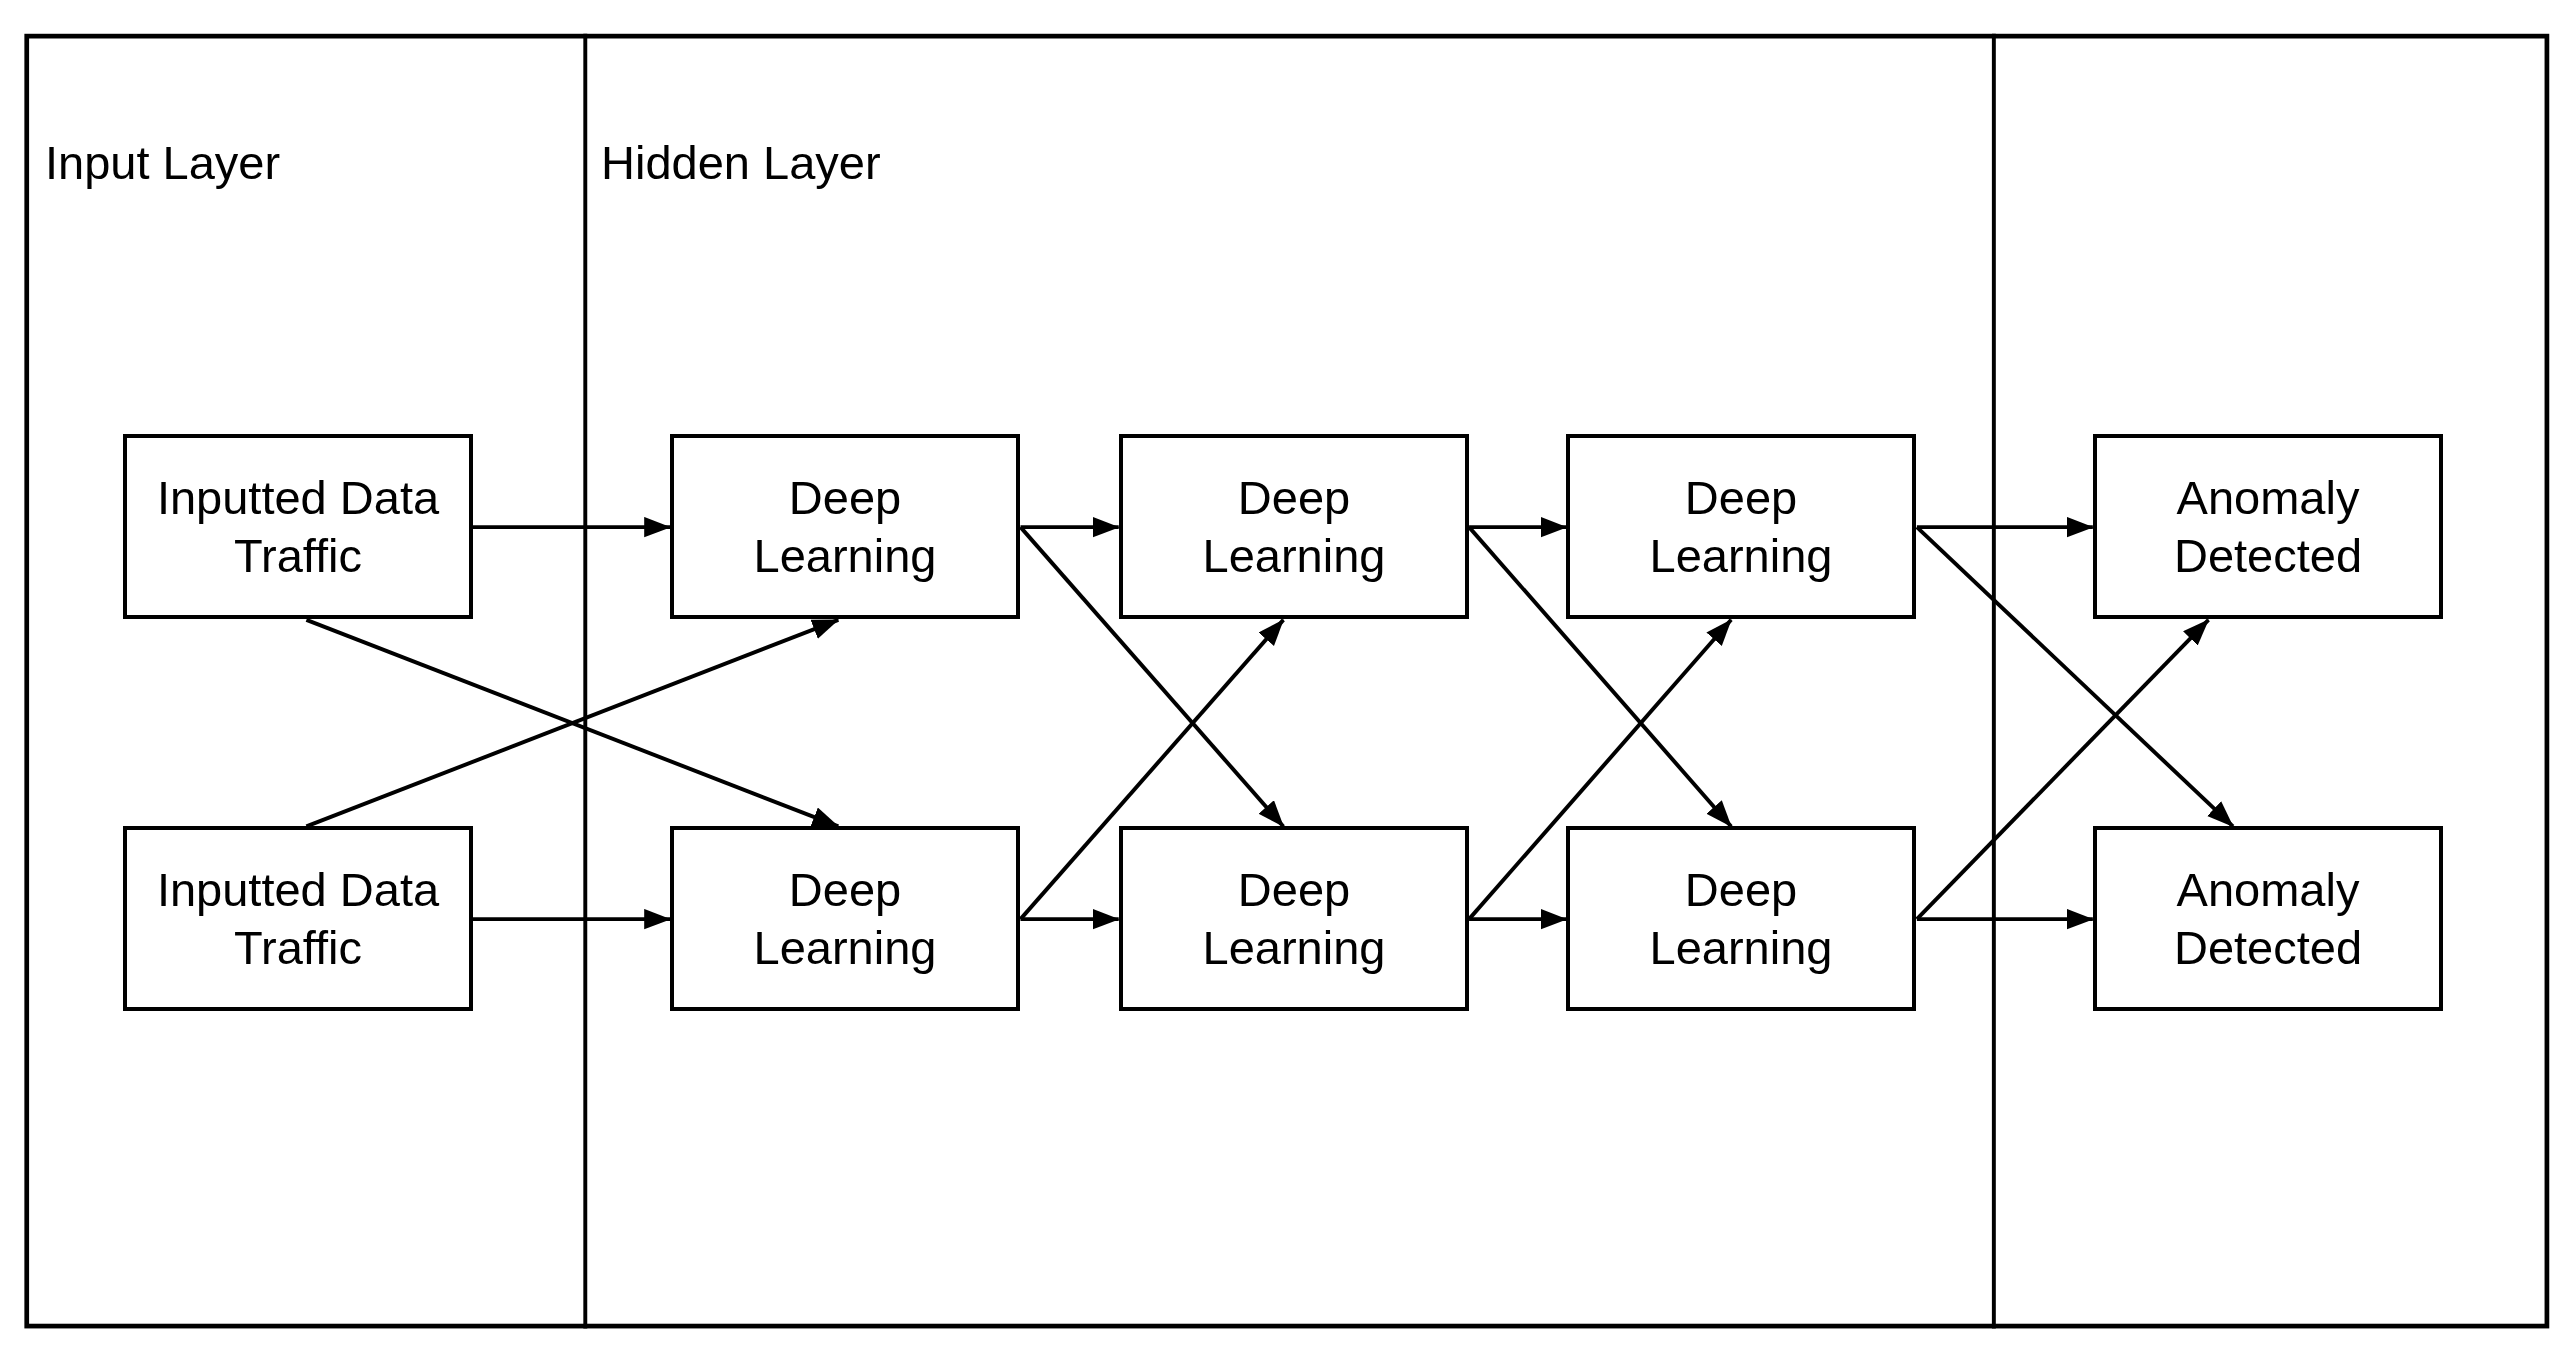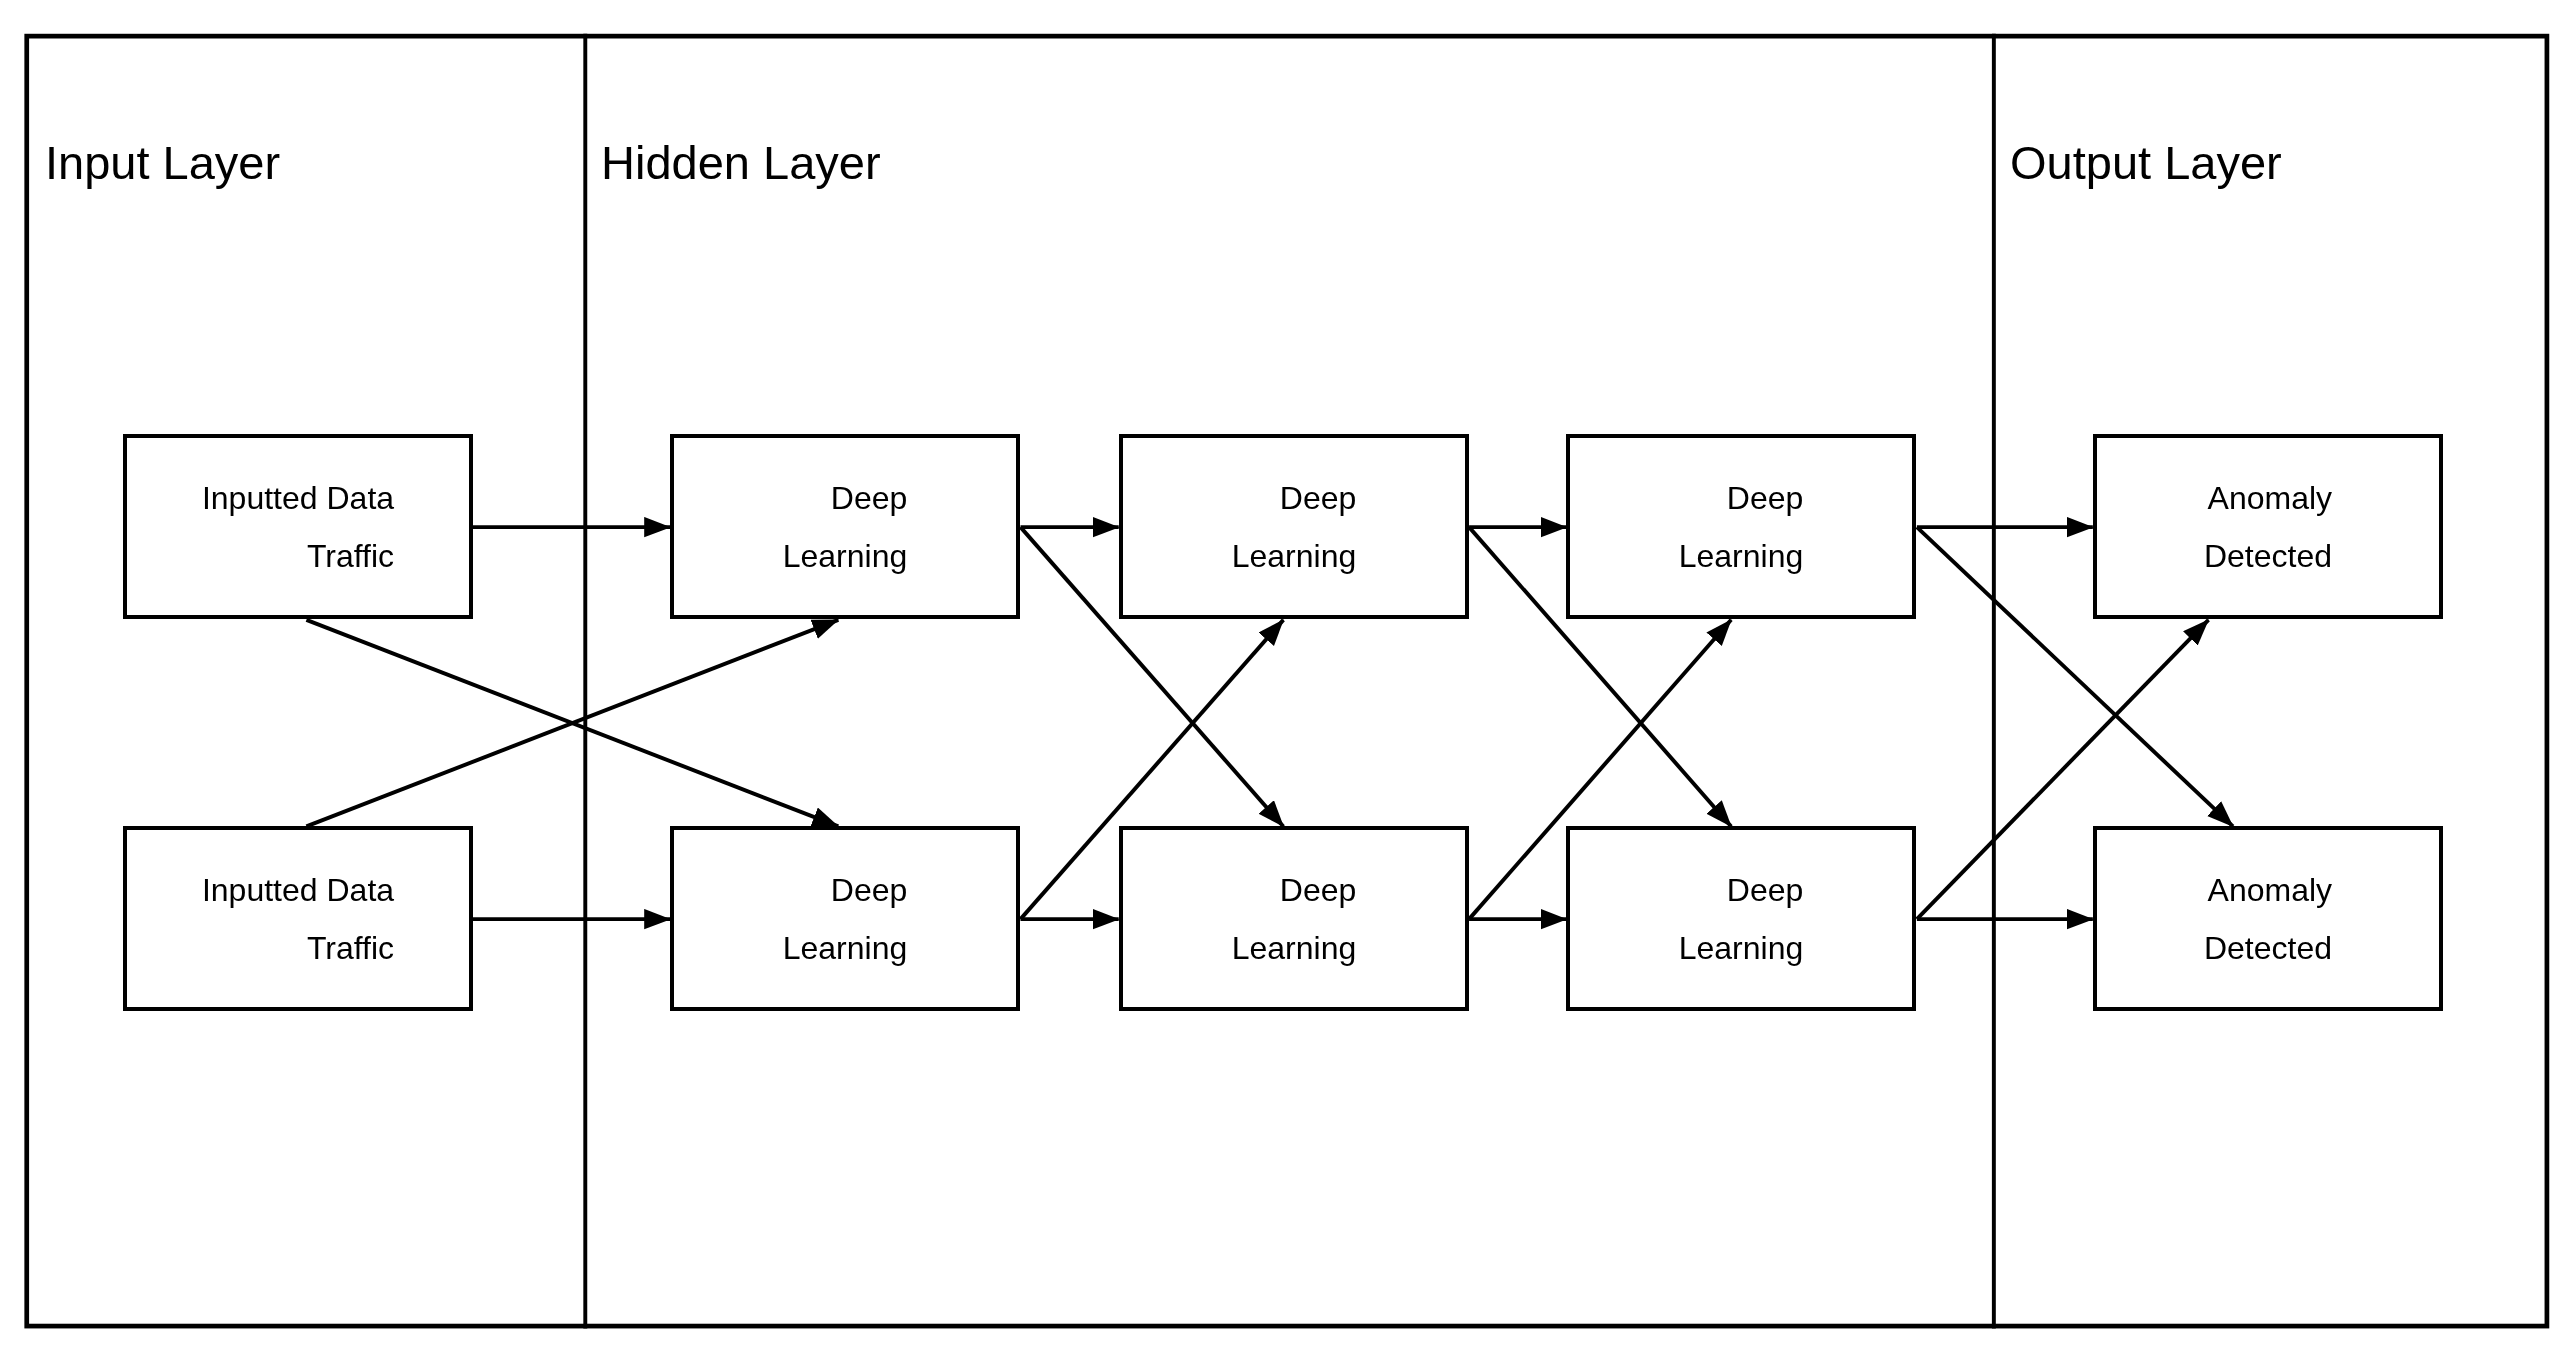--- a/index.html
+++ b/index.html
@@ -36,22 +36,22 @@
     width:350px;height:185px;
     box-sizing:border-box;
     border:4.7px solid var(--ink);
     background:var(--paper);
     display:flex;
     align-items:center;
     justify-content:center;
   }
   .node-label{
     white-space:pre-line;
-    text-align:right;
-    font-size:32px;
+    text-align:center;
+    font-size:47px;
     line-height:58px;
     color:var(--ink);
   }
 </style>
 </head>
 <body style="--ink: #000000; --paper: #ffffff;">
 
 <div class="diagram">
 
   <svg class="wires" width="2576" height="1363" viewBox="0 0 3279 1735">
@@ -78,21 +78,20 @@
         <line x1="1870" y1="1170" x2="2203.62" y2="789" stroke="#000000" stroke-width="5" marker-end="url(#arrow)"></line>
         <line x1="2440" y1="671" x2="2664" y2="671" stroke="#000000" stroke-width="5" marker-end="url(#arrow)"></line>
         <line x1="2440" y1="1170" x2="2664" y2="1170" stroke="#000000" stroke-width="5" marker-end="url(#arrow)"></line>
         <line x1="2440" y1="671" x2="2842.4" y2="1052" stroke="#000000" stroke-width="5" marker-end="url(#arrow)"></line>
         <line x1="2440" y1="1170" x2="2811.18" y2="789" stroke="#000000" stroke-width="5" marker-end="url(#arrow)"></line>
       </g>
   </svg>
 
   <div class="section-title" style="left:29px;  width:556px;">Input Layer</div>
   <div class="section-title" style="left:585px; width:1133px;">Hidden Layer</div>
-  <div class="section-title" style="left:1994px;width:553px;">Output Layer</div>
 
   <div id="nodes-layer">
       <div class="node" style="left: 123px; top: 434px;">
         <span class="node-label">Inputted Data
 Traffic</span>
       </div>
       <div class="node" style="left: 123px; top: 826px;">
         <span class="node-label">Inputted Data
 Traffic</span>
       </div>

